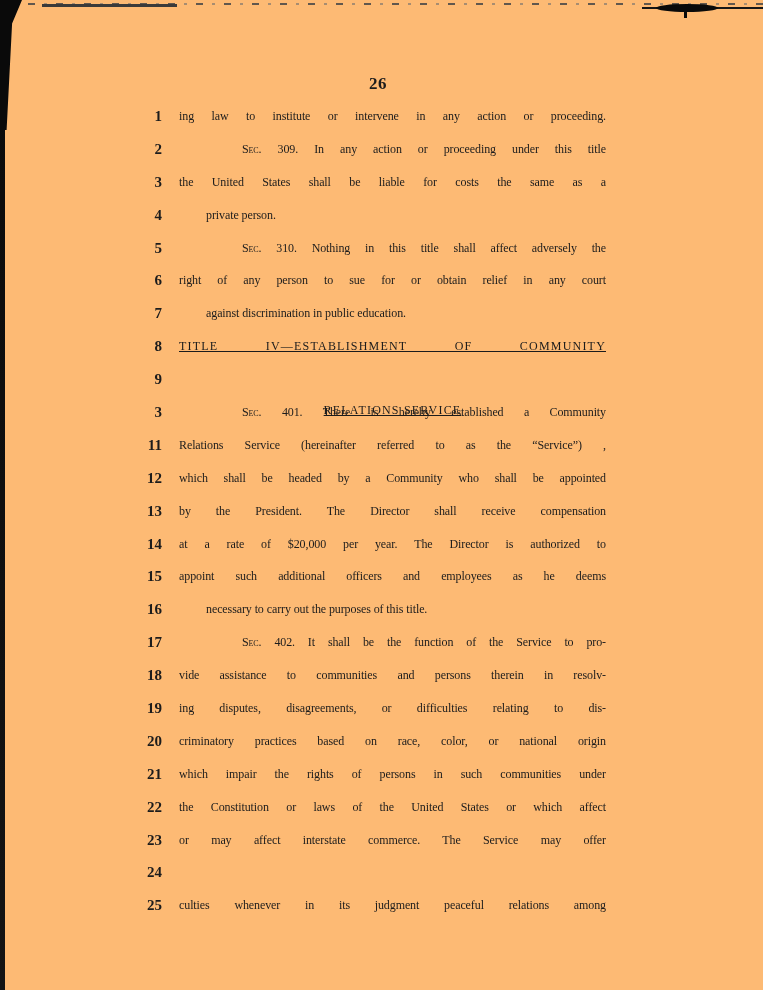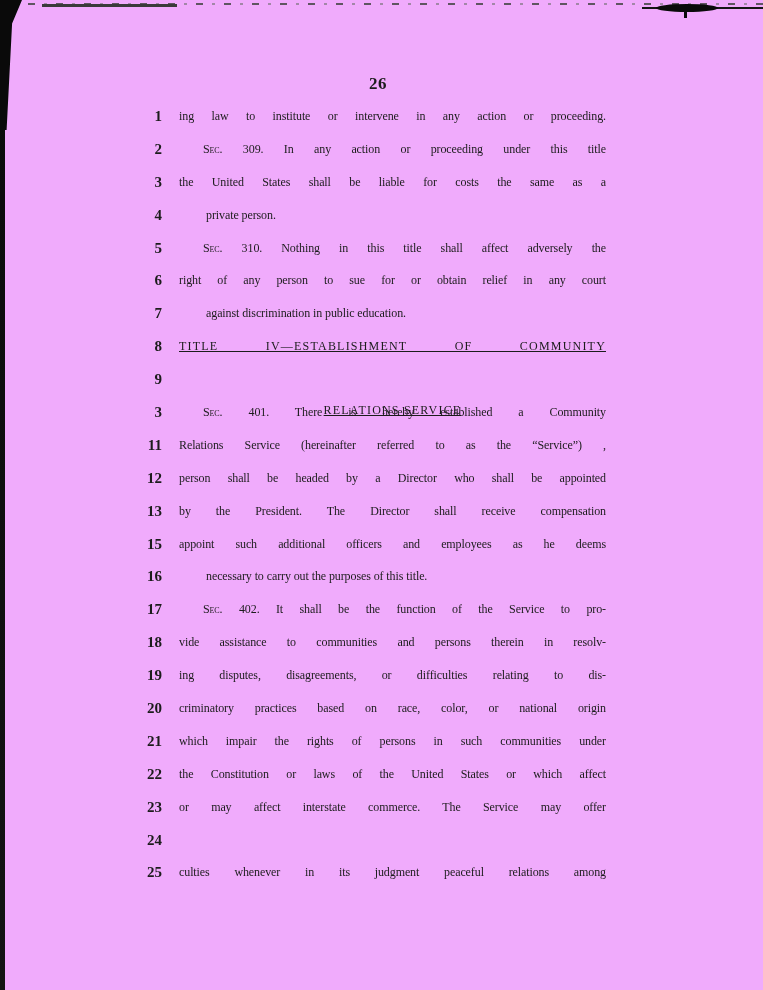--- a/index.html
+++ b/index.html
@@ -4,21 +4,21 @@
 <style>
   html, body {
     margin: 0;
     padding: 0;
     background: #ffffff;
   }
   .page {
     position: relative;
     width: 763px;
     height: 990px;
-    background: #f0abfc;
+    background: #fdba74;
     overflow: hidden;
     font-family: "Liberation Serif", "DejaVu Serif", serif;
     color: #1c1c1c;
   }
 
   
   .left-strip {
     position: absolute;
     left: 0; top: 0;
     width: 5px; height: 990px;
@@ -98,21 +98,21 @@
     width: 427px;
     font-size: 12px;
     line-height: 32.9px;
     letter-spacing: -0.1px;
   }
   .txt.justify { text-align: justify; text-align-last: justify; }
   .txt.left   { text-align: left; margin-left: 27px; }
   .txt.center { text-align: center; margin-top: 31px; }
   .txt.indent { text-indent: 24px; }
   .txt.heading { letter-spacing: 1.2px; text-decoration: underline; }
-  .sc { font-variant: small-caps; }
+  .sc { font-variant: small-caps; margin-left: 39px; }
 </style>
 </head>
 <body>
 
 <div class="page">
   <div class="top-dashes"></div>
   <div class="top-dark-left"></div>
   <div class="top-right-line"></div>
   <div class="top-right-blob"></div>
   <div class="top-right-tick"></div>
@@ -161,27 +161,31 @@
       <div class="line-row">
         <span class="num">3</span>
         <div class="txt justify indent"><span class="sc">Sec.</span> 401. There is hereby established a Community</div>
       </div>
       <div class="line-row">
         <span class="num">11</span>
         <div class="txt justify">Relations Service (hereinafter referred to as the “Service”) ,</div>
       </div>
       <div class="line-row">
         <span class="num">12</span>
-        <div class="txt justify">person shall be headed by a Director who shall be appointed</div>
+        <div class="txt justify">which shall be headed by a Community who shall be appointed</div>
       </div>
       <div class="line-row">
         <span class="num">13</span>
         <div class="txt justify">by the President. The Director shall receive compensation</div>
       </div>
       <div class="line-row">
+        <span class="num">14</span>
+        <div class="txt justify">at a rate of $20,000 per year. The Director is authorized to</div>
+      </div>
+      <div class="line-row">
         <span class="num">15</span>
         <div class="txt justify">appoint such additional officers and employees as he deems</div>
       </div>
       <div class="line-row">
         <span class="num">16</span>
         <div class="txt left">necessary to carry out the purposes of this title.</div>
       </div>
       <div class="line-row">
         <span class="num">17</span>
         <div class="txt justify indent"><span class="sc">Sec.</span> 402. It shall be the function of the Service to pro-</div>

